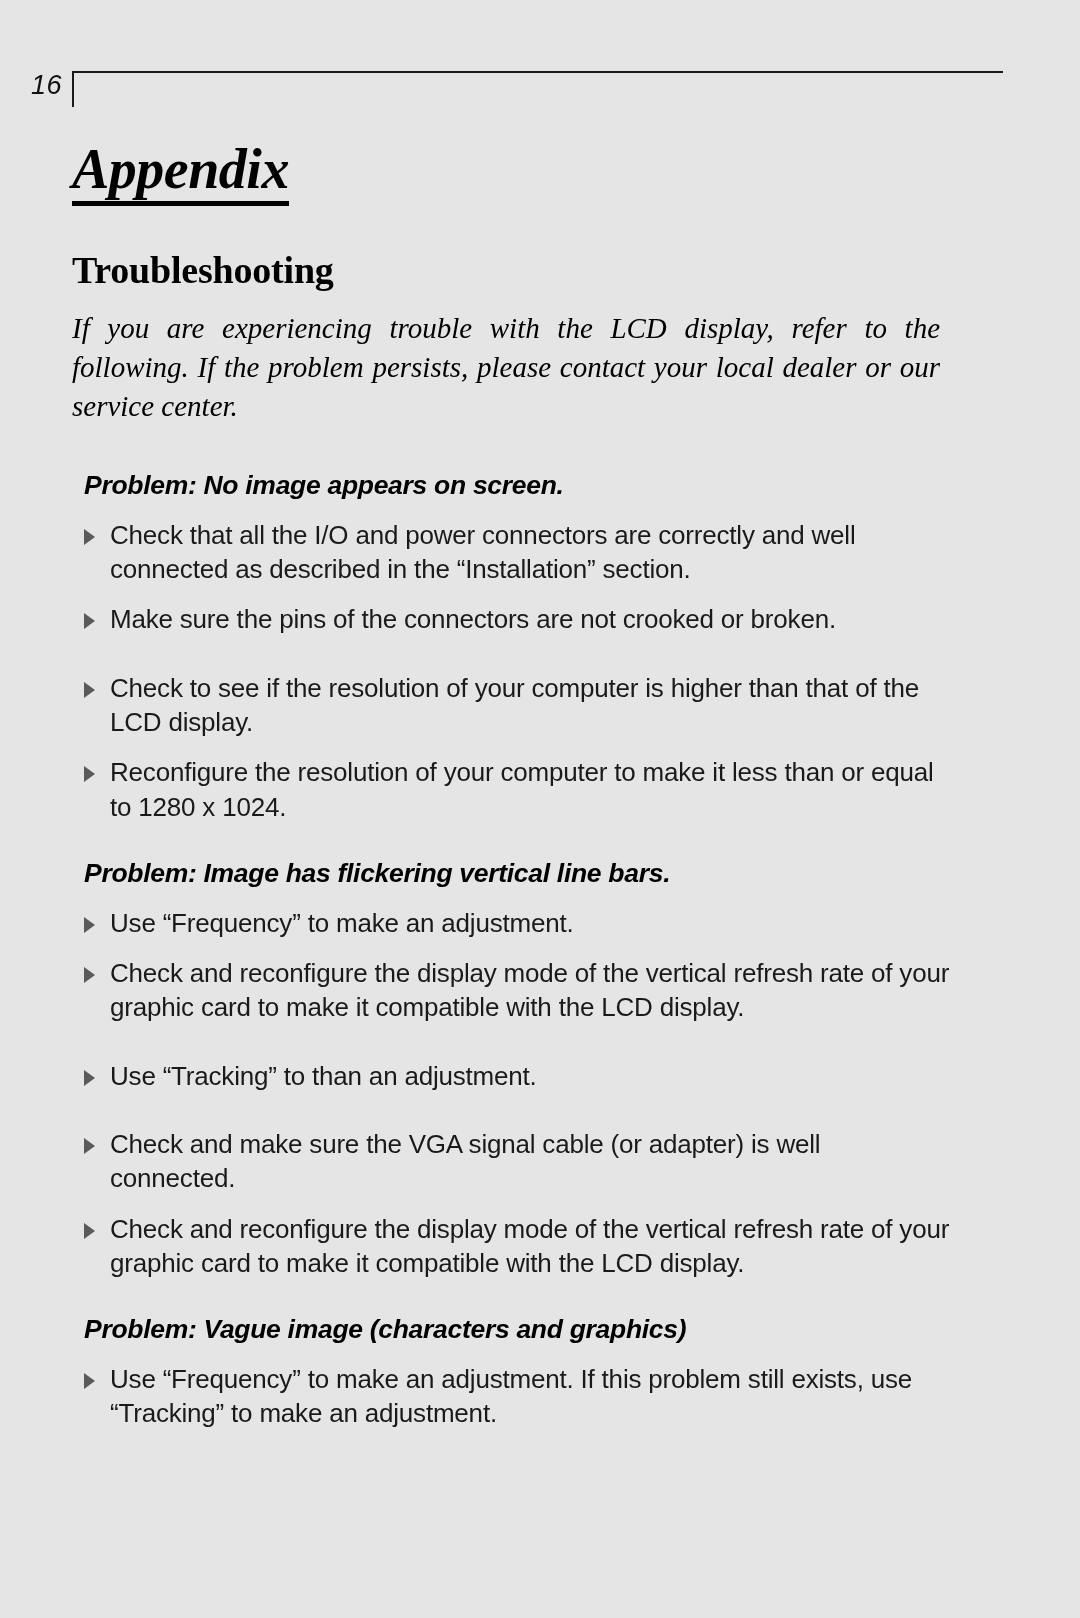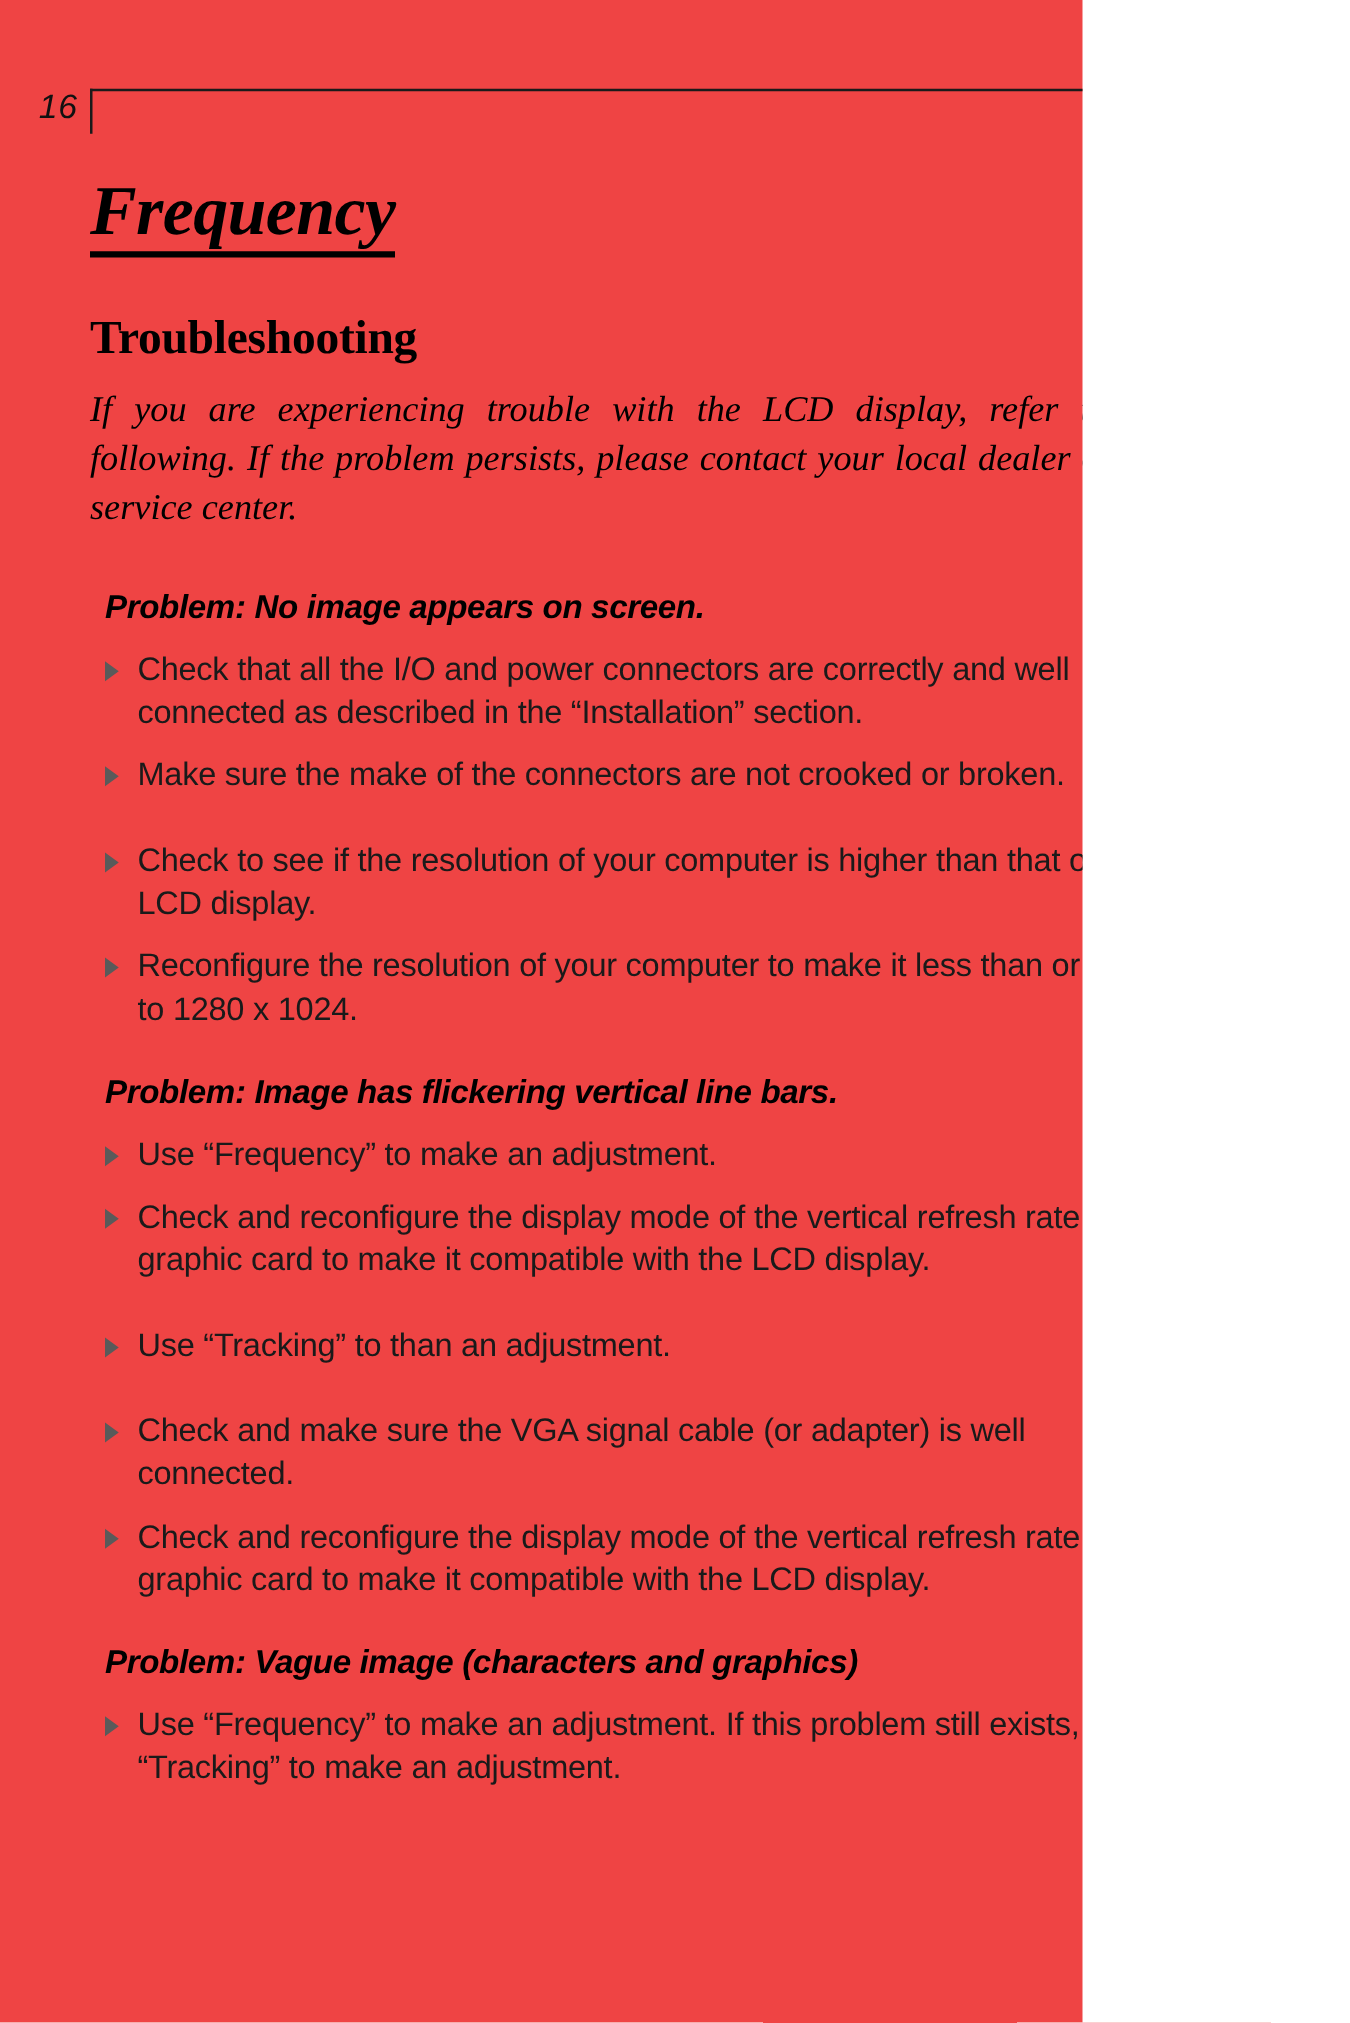--- a/index.html
+++ b/index.html
@@ -10,23 +10,23 @@
   body {
     width: 1080px;
     height: 1618px;
     font-family: "Liberation Sans", sans-serif;
     color: #000000;
     -webkit-font-smoothing: antialiased;
   }
 
   .page {
     position: relative;
-    width: 866px;
+    width: 1080px;
     height: 1618px;
-    background: #ef4444;
+    background: #e5e5e5;
     overflow: hidden;
   }
 
   
   .page-header {
     position: absolute;
     top: 62px;
     left: 0;
     width: 1080px;
     height: 46px;
@@ -158,37 +158,37 @@
 <div class="page">
 
   <div class="page-header">
     <div class="folio">16</div>
     <div class="header-rule"></div>
     <div class="header-tick"></div>
   </div>
 
   <div class="content">
 
-    <h1 class="appendix-title">Frequency</h1>
+    <h1 class="appendix-title">Appendix</h1>
 
     <h2 class="section-title">Troubleshooting</h2>
 
     <p class="intro">If you are experiencing trouble with the LCD display, refer to the following. If the problem persists, please contact your local dealer or our service center.</p>
 
     <div id="problems-container">
         <div class="problem-block first">
           <h3 class="problem-heading">Problem: No image appears on screen.</h3>
           <ul class="bullet-list">
             <li class="bullet-item">
               <span class="bullet-marker"></span>
               <span class="bullet-text">Check that all the I/O and power connectors are correctly and well connected as described in the “Installation” section.</span>
             </li>
             <li class="bullet-item">
               <span class="bullet-marker"></span>
-              <span class="bullet-text">Make sure the make of the connectors are not crooked or broken.</span>
+              <span class="bullet-text">Make sure the pins of the connectors are not crooked or broken.</span>
             </li>
           </ul>
         </div>
         <div class="problem-block">
           <ul class="bullet-list">
             <li class="bullet-item">
               <span class="bullet-marker"></span>
               <span class="bullet-text">Check to see if the resolution of your computer is higher than that of the LCD display.</span>
             </li>
             <li class="bullet-item">

